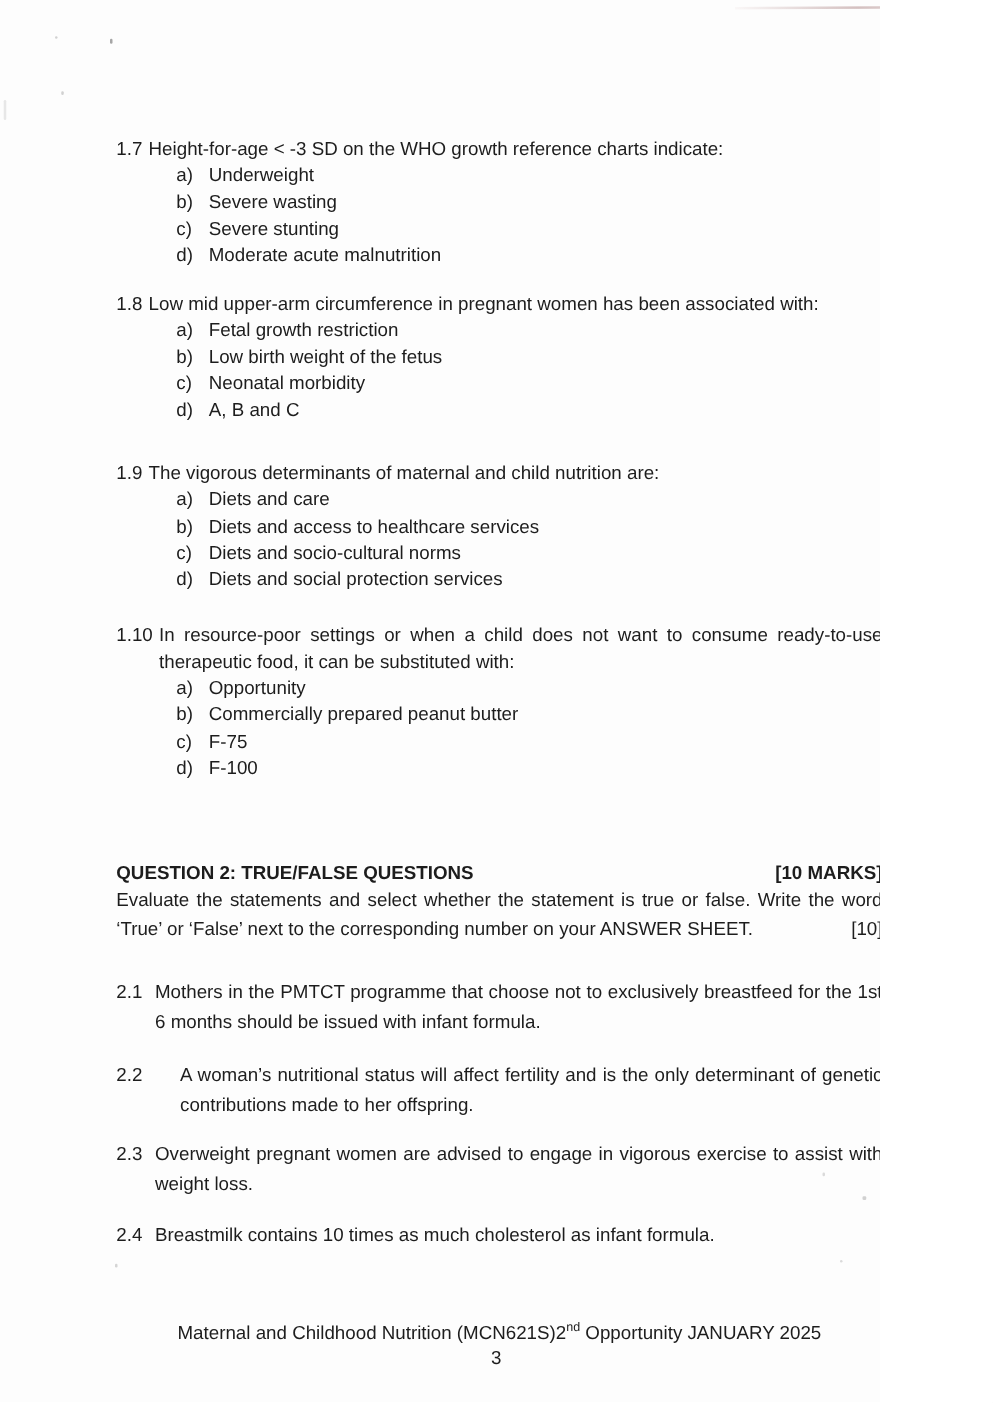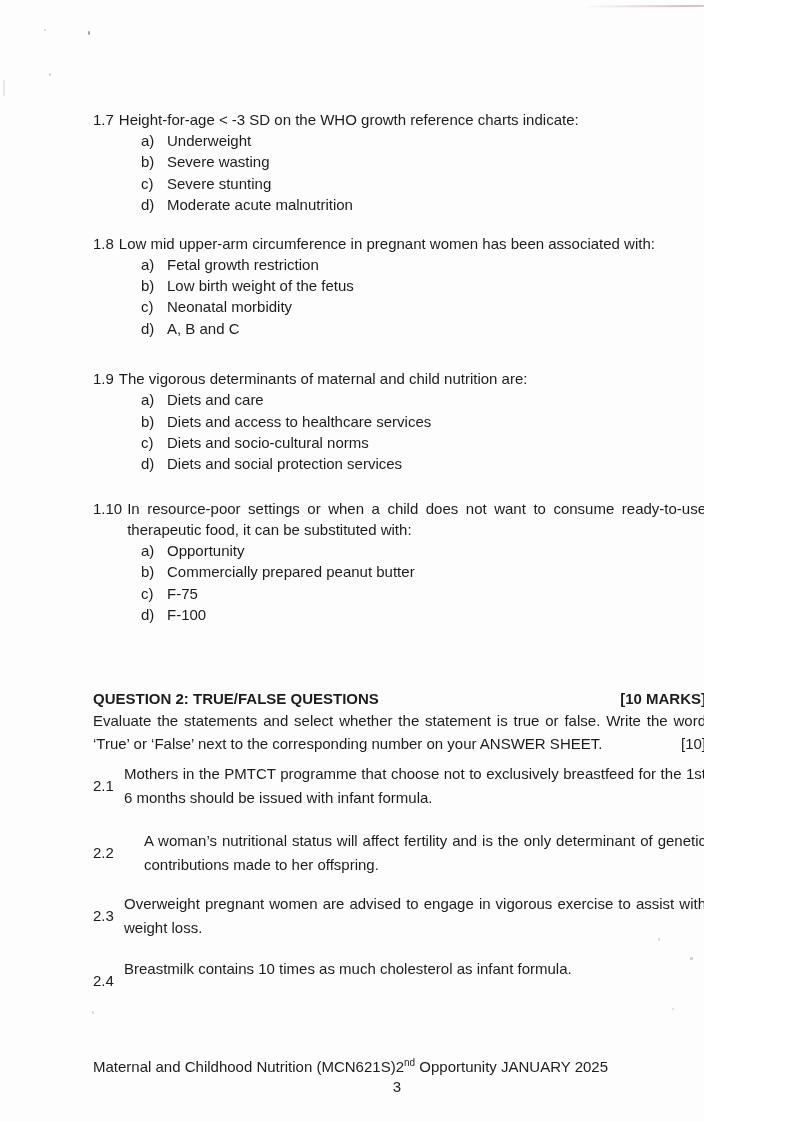--- a/index.html
+++ b/index.html
@@ -37,43 +37,43 @@
     justify-content: space-between;
     font-weight: 700;
     line-height: 21px;
   }
   .instructions {
     position: relative;
     line-height: 23.5px;
     text-align: justify;
     text-align-last: left;
     padding-right: 0;
-    margin-bottom: 6px;
+    margin-bottom: 26px;
   }
   .instr-marks {
     position: absolute;
     right: 0;
     bottom: 0;
     background: #fdfdfd;
     padding-left: 6px;
   }
   .statement { display: flex; line-height: 24px; }
-  .st-num { min-width: 22px; margin-right: 9px; flex: none; margin-top: 12px; }
+  .st-num { min-width: 22px; margin-right: 9px; flex: none; }
   .st-text { flex: 1; text-align: justify; text-align-last: left; }
   .sm19 { margin-bottom: 19px; }
   .sm15 { margin-bottom: 15px; gap: 20px; }
   .sm17 { margin-bottom: 17px; }
   
   .footer {
     position: absolute;
     left: 93px;
     top: 1057px;
     width: 613px;
     display: flex;
-    justify-content: flex-start;
+    justify-content: center;
     line-height: 20px;
   }
   .page-num {
     position: absolute;
     left: 0;
     top: 1078px;
     width: 794px;
     text-align: center;
     line-height: 18px;
   }

